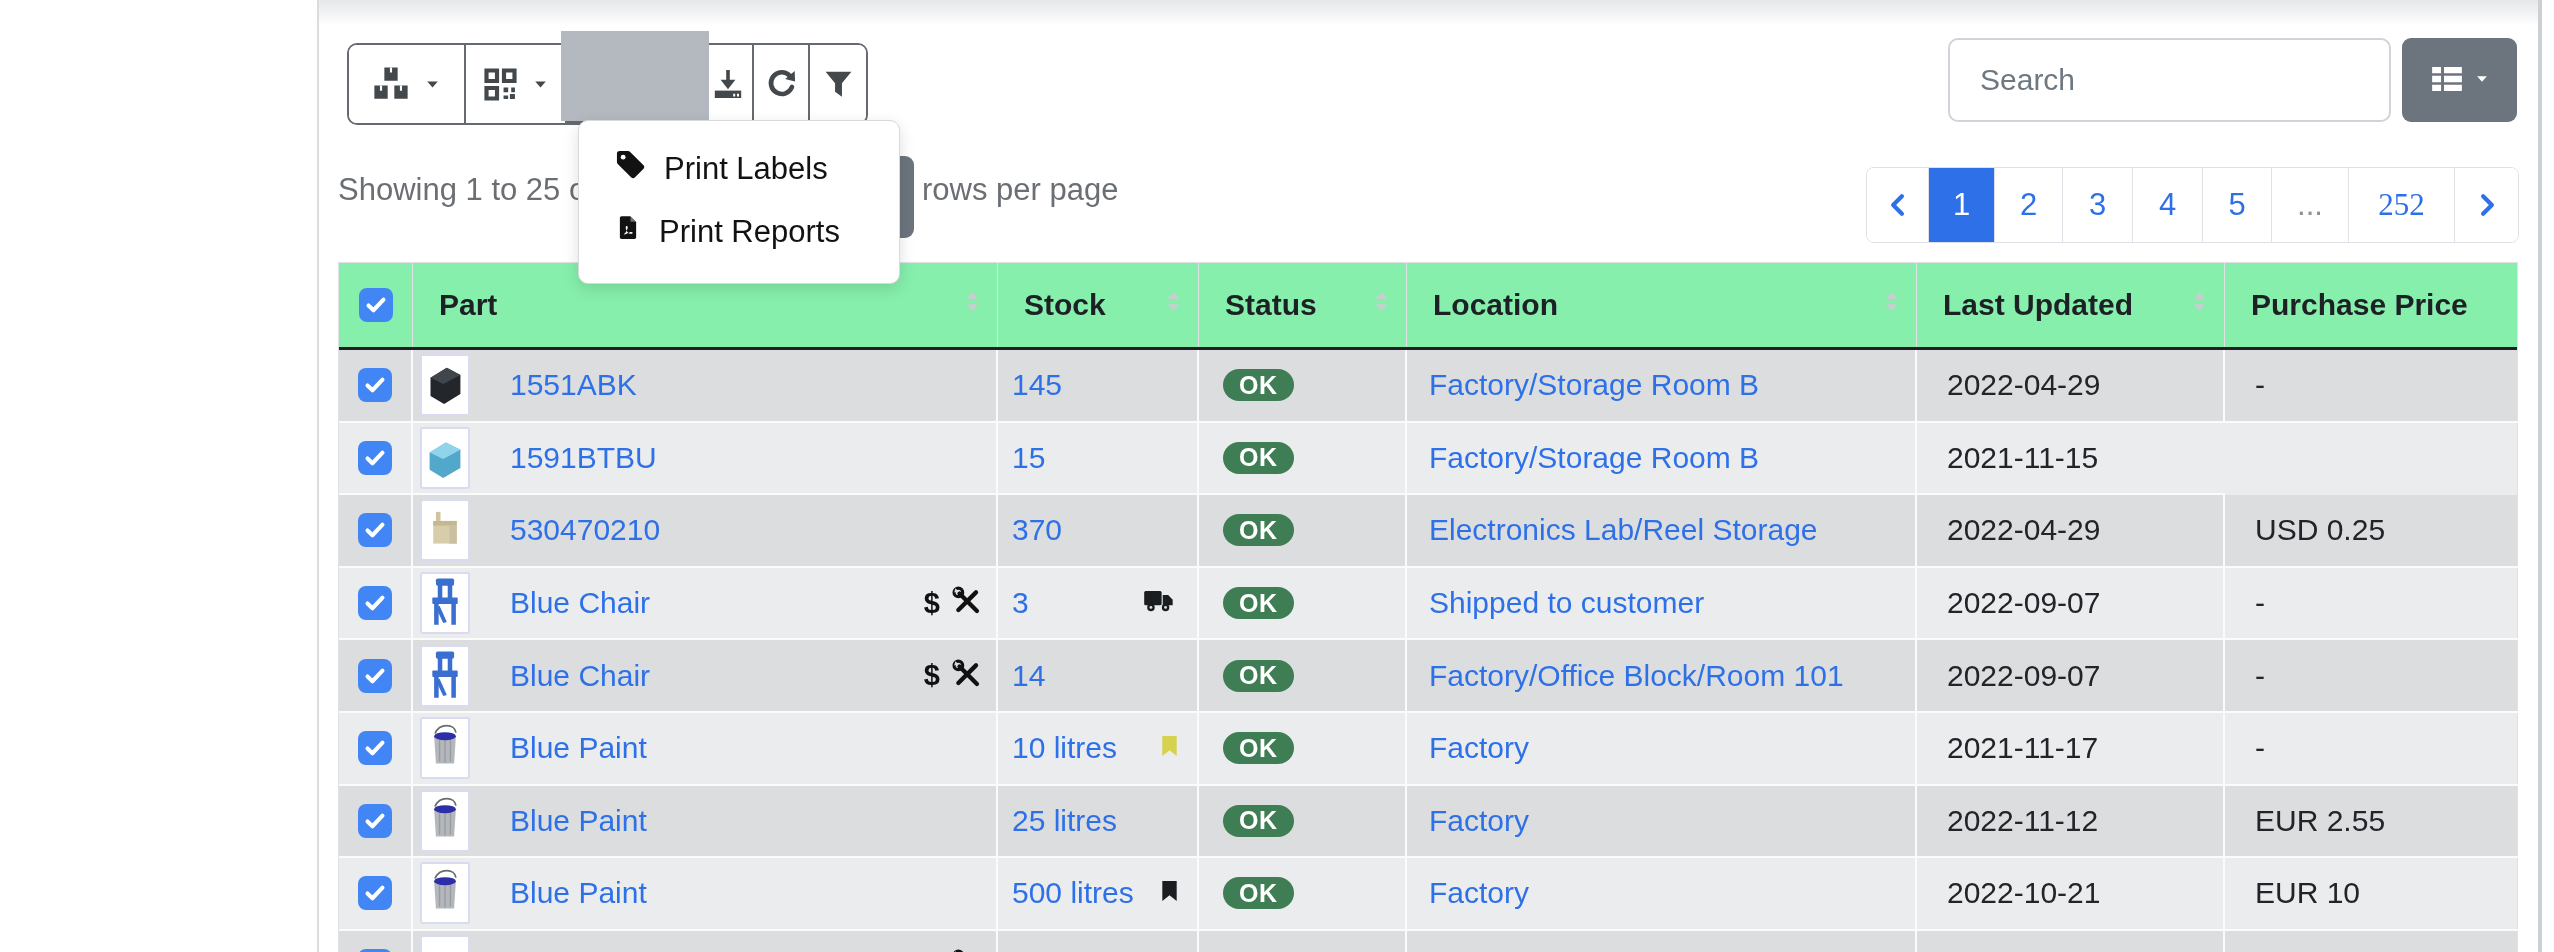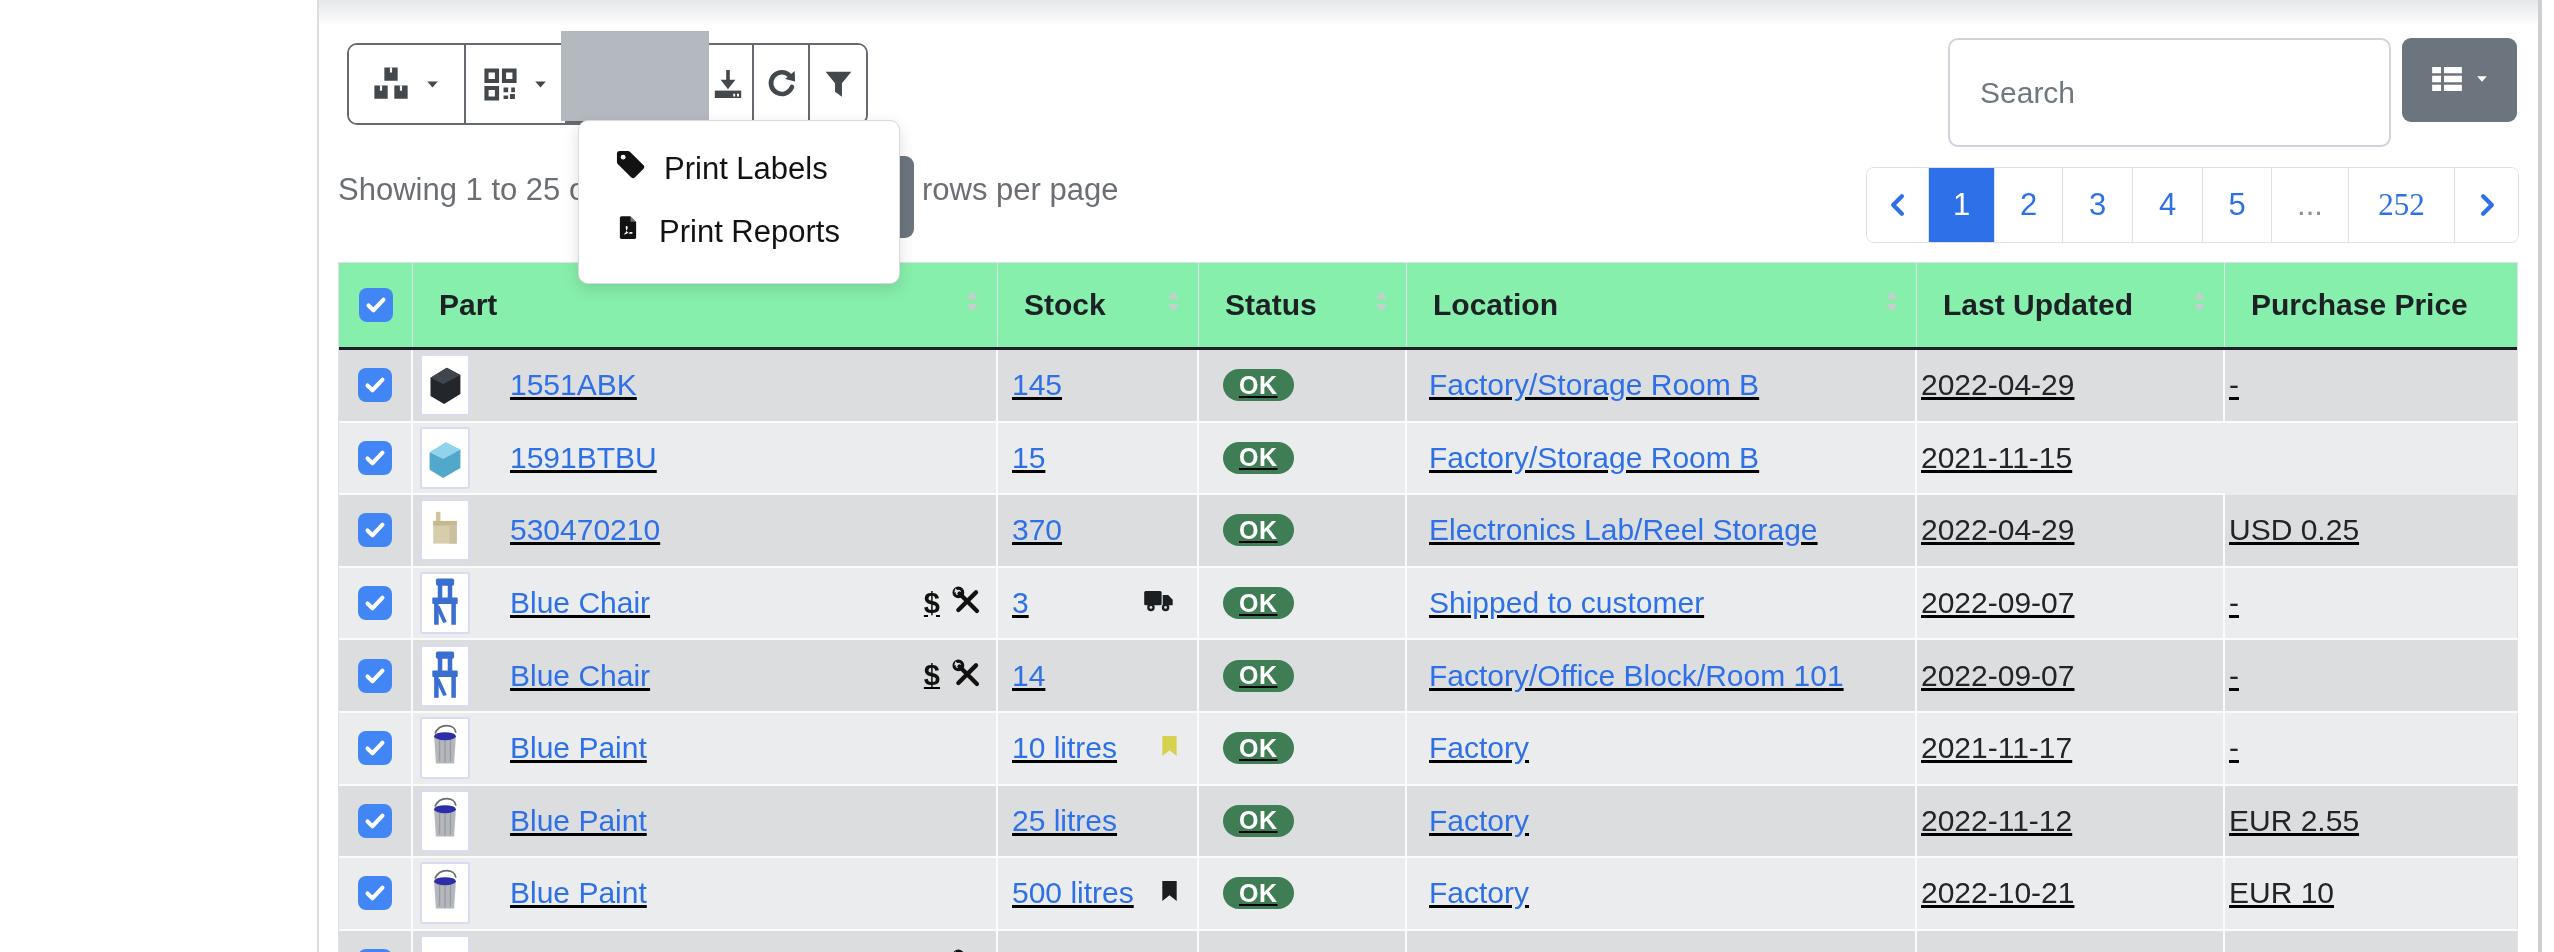--- a/index.html
+++ b/index.html
@@ -32,21 +32,21 @@
   .dropdown { position:absolute; left:578px; top:120px; width:322px; height:164px; background:#fff;
               border:1px solid #d9d9d9; border-radius:10px; box-shadow:0 5px 16px rgba(0,0,0,.13);
               z-index:10; padding-top:16px; }
   .dd-item { height:63px; display:flex; align-items:center; gap:18px; padding-left:36px;
              font-size:31px; color:#121212; cursor:pointer; }
   .dd-item svg { flex:none; }
 
   
   .showing { position:absolute; left:338px; top:172px; font-size:31px; color:#6b6f73; z-index:1; white-space:nowrap; }
   .rows-suffix { position:absolute; left:922px; top:172px; font-size:31px; color:#6b6f73; z-index:1; }
-  .search { position:absolute; left:1948px; top:38px; width:443px; height:109px; border:2px solid #ced4da;
+  .search { position:absolute; left:1948px; top:38px; width:443px; height:84px; border:2px solid #ced4da;
             border-radius:10px; font-size:30px; padding:0 30px; color:#333; outline:none;
             font-family:"Liberation Sans","DejaVu Sans",sans-serif; }
   .search::placeholder { color:#6f7780; }
   .cols-btn { position:absolute; left:2402px; top:38px; width:115px; height:84px; background:#6c757d;
               border:none; border-radius:9px; display:flex; align-items:center; justify-content:center;
               gap:10px; color:#fff; cursor:pointer; }
 
   
   .pagination { position:absolute; left:1866px; top:167px; height:76px; display:flex;
                 border:1px solid #dee2e6; border-radius:8px; overflow:hidden; background:#fff; z-index:1; }
@@ -59,21 +59,21 @@
   
   .table { position:absolute; left:338px; top:262px; width:2180px; border:1px solid #dee2e6; border-bottom:none; background:#fff; }
   .grid-row { display:grid; grid-template-columns:74px 585px 201px 208px 510px 308px 293px; }
   .thead { height:87px; border-bottom:3px solid #1d2125; background:#86efac; }
   .th { display:flex; align-items:center; padding-left:26px; font-size:30px; font-weight:bold; color:#1d2125;
         border-right:1px solid #dee2e6; position:relative; cursor:pointer; }
   .th:last-child { border-right:none; }
   .th .sort { position:absolute; right:14px; top:50%; transform:translateY(-50%); }
   .th.th-check { justify-content:center; padding-left:0; }
 
-  .tr { height:72.6px;text-decoration:underline; }
+  .tr { height:72.6px; }
   .tr.dark  { background:#dcddde; }
   .tr.light { background:#ebeced; }
   .td { display:flex; align-items:center; border-right:2px solid #fafbfb; border-bottom:2px solid #fafbfb;
         overflow:hidden; }
   .td:last-child { border-right:none; }
   .td-check { justify-content:center; }
   .checkbox { width:34px; height:34px; border-radius:8px; background:#4285f4; display:flex; align-items:center;
               justify-content:center; flex:none; cursor:pointer; }
   .thumb { width:50px; height:62px; margin-left:7px; background:#fff; border:2px solid #dadaf0; border-radius:3px;
            flex:none; display:flex; align-items:center; justify-content:center; overflow:hidden; cursor:pointer; }
@@ -81,21 +81,21 @@
   a.cell-link { color:#2e70e8; text-decoration:none; font-size:30px; cursor:pointer; white-space:nowrap; }
   .td-part a.cell-link { margin-left:40px; }
   .part-icons { margin-left:auto; margin-right:14px; display:flex; align-items:center; gap:12px; color:#111; }
   .dollar { font-size:29px; font-weight:bold; }
   .td-stock a.cell-link { margin-left:14px; }
   .stock-icons { margin-left:auto; margin-right:16px; display:flex; align-items:center; color:#1b1e21; }
   .badge-ok { margin-left:24px; min-width:68px; height:32px; border-radius:24px; background:#3f7d54; color:#fff;
               font-size:25px; font-weight:bold; display:flex; align-items:center; justify-content:center;
               padding:0 16px; letter-spacing:.5px; }
   .td-loc a.cell-link { margin-left:22px; }
-  .plain { font-size:30px; color:#212529; margin-left:4px; white-space:nowrap; }
+  .plain { font-size:30px; color:#212529; margin-left:30px; white-space:nowrap; }
 </style>
 </head>
 <body>
 
 <div class="app">
   <div class="top-shade"></div>
   <div class="vline-left"></div>
   <div class="vline-right"></div>
 
   <div class="print-ring"></div>

